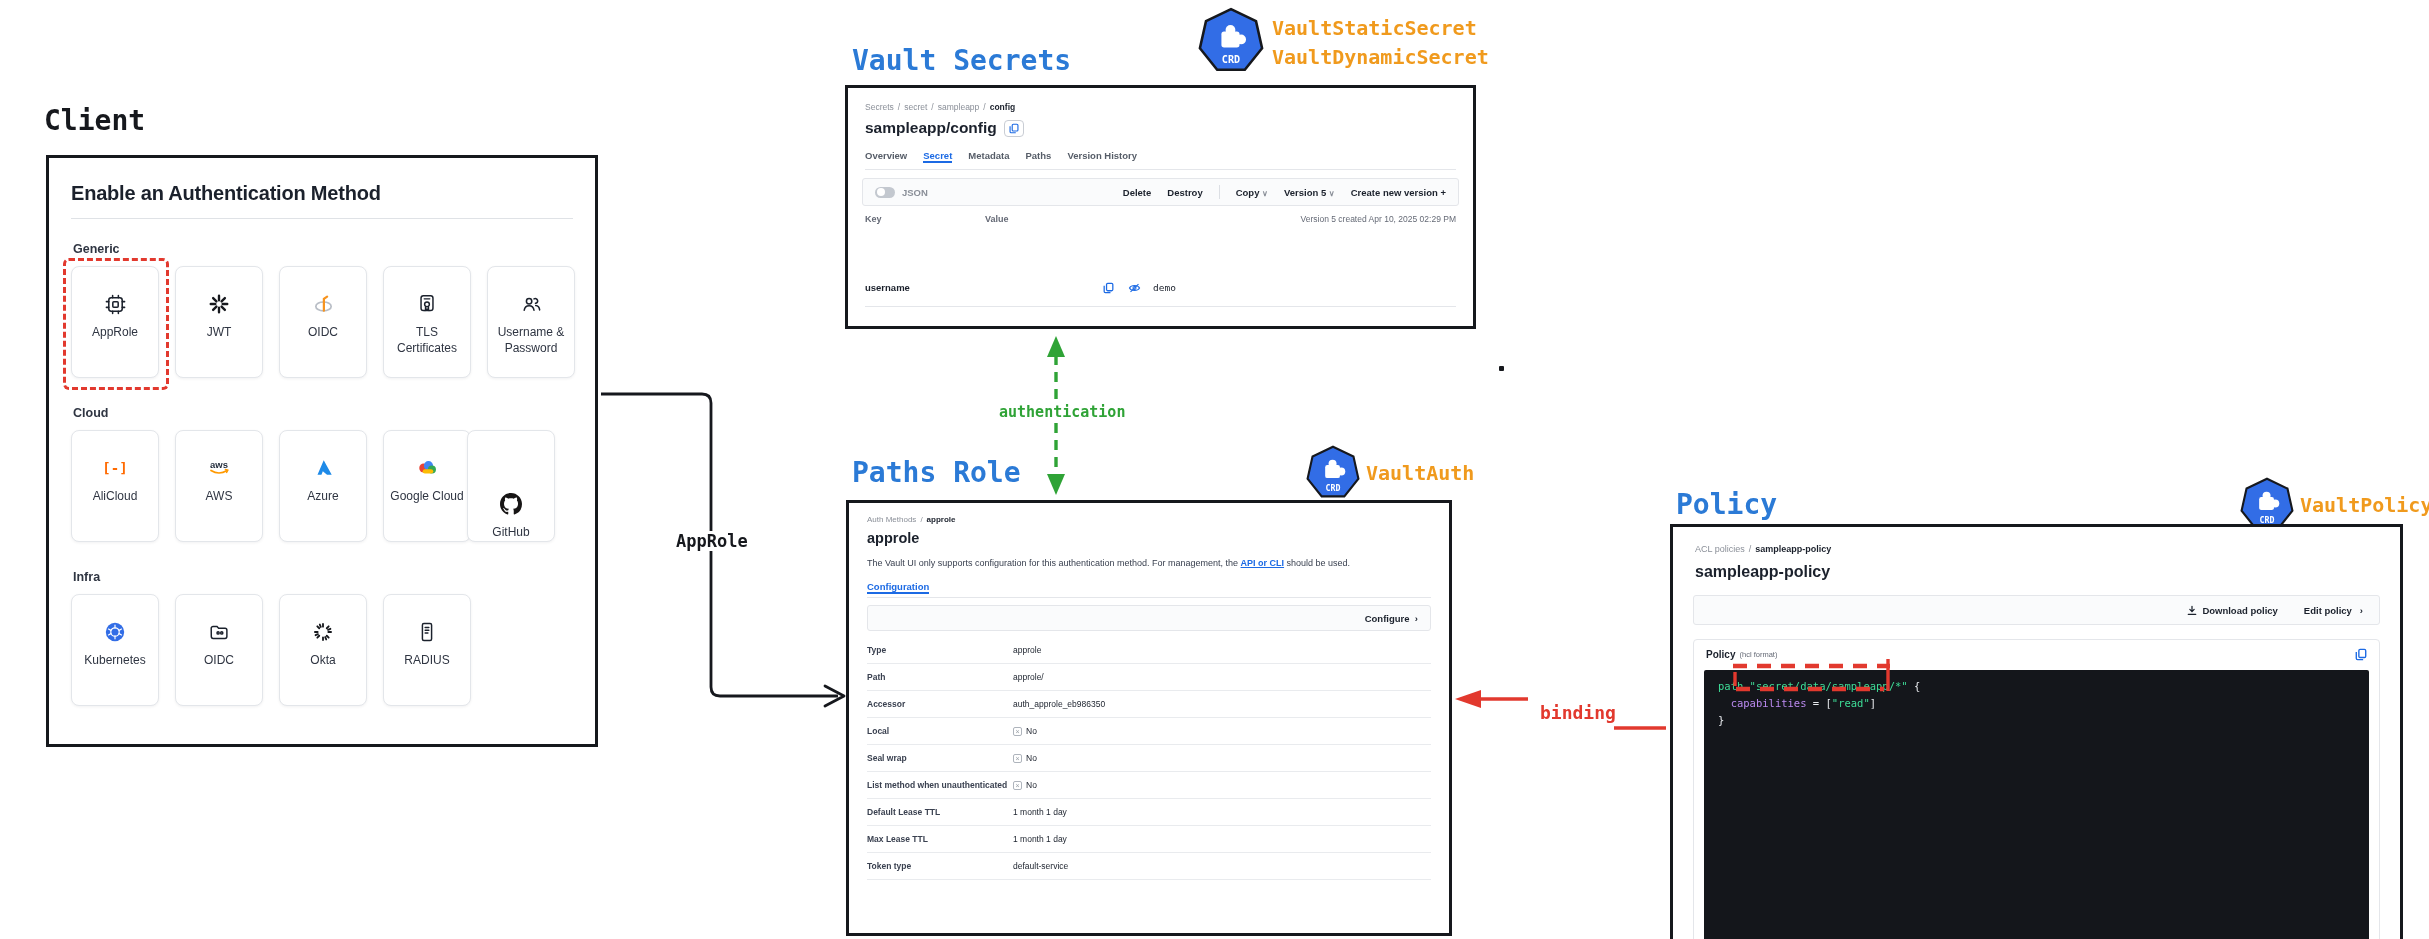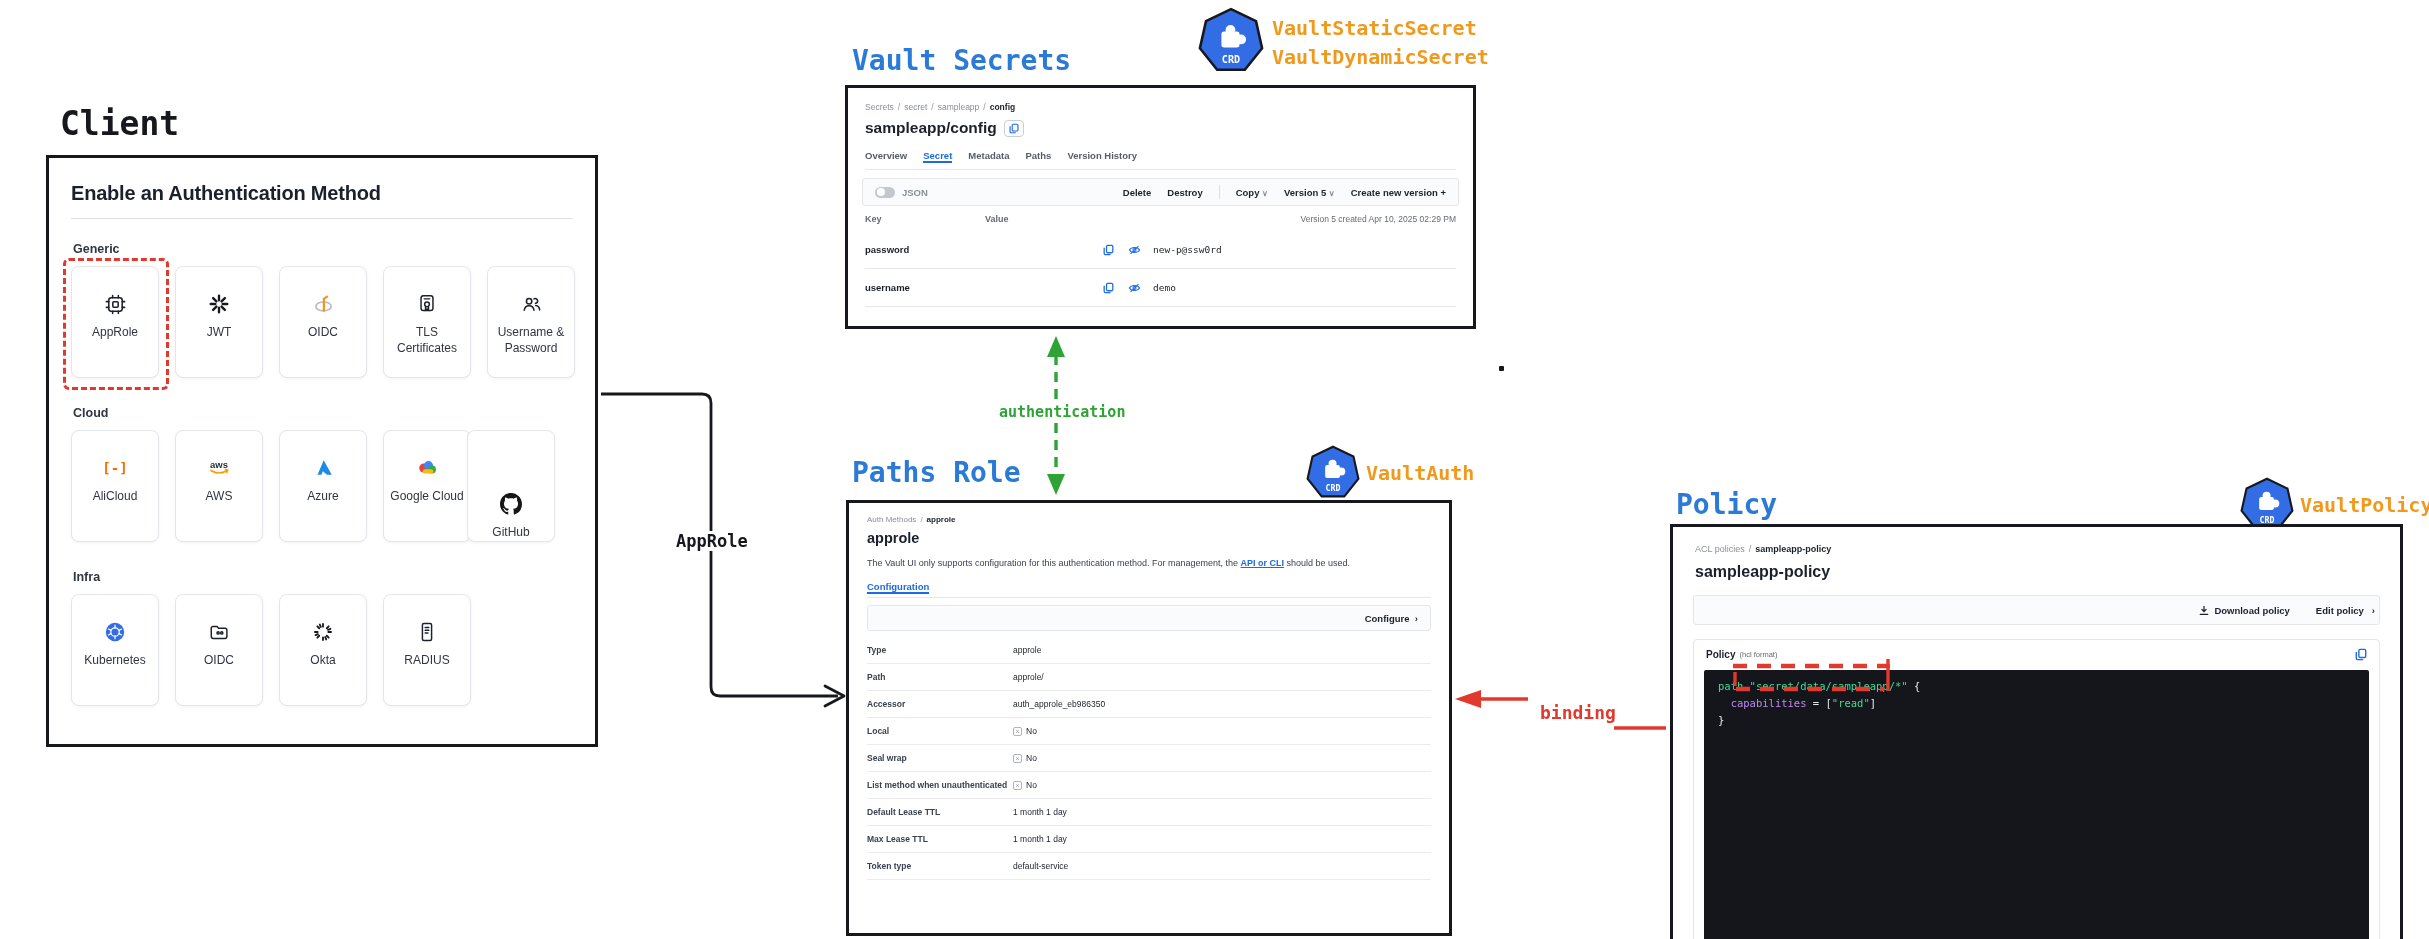--- a/index.html
+++ b/index.html
@@ -68,21 +68,21 @@
   .tok-purple { color:#bb8af0; }
   .tok-plain { color:#e8eaee; }
 
   .arrow-label { position:absolute; background:#fff; padding:0 4px; }
   .overlay { position:absolute; left:0; top:0; pointer-events:none; }
   .dot { position:absolute; width:5px; height:5px; background:#16181d; border-radius:1px; }
 </style>
 </head>
 <body>
 
-<div class="abs mono" style="left:60px; top:104px; font-size:33px; color:#16181d;">Client</div>
+<div class="abs mono" style="left:44px; top:104px; font-size:28px; color:#16181d;">Client</div>
 
 <div class="uibox" style="left:46px; top:155px; width:552px; height:592px;">
   <div class="abs c-heading" style="left:22px; top:24px;">Enable an Authentication Method</div>
   <div class="abs c-rule" style="left:22px; right:22px; top:60px;"></div>
 
   <div class="abs grp-label" style="left:24px; top:84px;">Generic</div>
 
   <div class="red-dash-rect" style="left:14px; top:100px; width:106px; height:132px;"></div>
 
   <div class="tile" style="left:22px; top:108px;">
@@ -280,33 +280,20 @@
     </span>
   </div>
 
   <div class="abs" style="left:17px; right:17px; top:126px; display:flex;">
     <span class="kv-head" style="width:120px;">Key</span>
     <span class="kv-head">Value</span>
     <span style="flex:1;"></span>
     <span class="ver-info">Version 5 created Apr 10, 2025 02:29 PM</span>
   </div>
 
-  <div class="srow" style="top:143px;">
-    <span class="skey">password</span>
-    <svg width="11" height="12" viewBox="0 0 14 15" fill="none" stroke="#1c6ae4" stroke-width="1.6">
-      <rect x="4.5" y="1.5" width="8" height="9.5" rx="1.5"></rect>
-        <path d="M9.5 13.5H3A1.5 1.5 0 0 1 1.5 12V4.5"></path>
-    </svg>
-    <svg width="13" height="12" viewBox="0 0 18 16" fill="none" stroke="#1c6ae4" stroke-width="1.5" style="margin-left:14px;">
-      <path d="M2 8c2.6-4.6 11.4-4.6 14 0-2.6 4.6-11.4 4.6-14 0z"></path>
-        <circle cx="9" cy="8" r="2.1"></circle>
-        <path d="M3.5 13.5 14.5 2.5"></path>
-    </svg>
-    <span class="sval">new-p@ssw0rd</span>
-  </div>
   <div class="srow" style="top:181px;">
     <span class="skey">username</span>
     <svg width="11" height="12" viewBox="0 0 14 15" fill="none" stroke="#1c6ae4" stroke-width="1.6">
       <rect x="4.5" y="1.5" width="8" height="9.5" rx="1.5"></rect>
         <path d="M9.5 13.5H3A1.5 1.5 0 0 1 1.5 12V4.5"></path>
     </svg>
     <svg width="13" height="12" viewBox="0 0 18 16" fill="none" stroke="#1c6ae4" stroke-width="1.5" style="margin-left:14px;">
       <path d="M2 8c2.6-4.6 11.4-4.6 14 0-2.6 4.6-11.4 4.6-14 0z"></path>
         <circle cx="9" cy="8" r="2.1"></circle>
         <path d="M3.5 13.5 14.5 2.5"></path>
@@ -409,21 +396,21 @@
 <div class="abs mono crd-label" style="left:2300px; top:492px;">VaultPolicy</div>
 
 <div class="uibox" style="left:1670px; top:524px; width:733px; height:465px;">
   <div class="abs bc" style="left:22px; top:17px; font-size:9px;">
     <span>ACL policies</span>
     <span>/</span>
     <span class="last">sampleapp-policy</span>
   </div>
   <div class="abs ui-title" style="left:22px; top:36px; font-size:16px;">sampleapp-policy</div>
 
-  <div class="graybar" style="left:20px; right:20px; top:68px; height:30px; padding:0 4px; justify-content:flex-end; gap:26px;">
+  <div class="graybar" style="left:20px; right:20px; top:68px; height:30px; padding:0 16px; justify-content:flex-end; gap:26px;">
     <span class="btxt" style="display:inline-flex; align-items:center; gap:5px;">
       <svg width="10" height="11" viewBox="0 0 12 13" fill="none" stroke="#1b212c" stroke-width="1.5" stroke-linecap="round">
         <path d="M6 1.5v6 M3.4 5.2 6 7.8l2.6-2.6 M1.5 11h9"></path>
       </svg>
       <span>Download policy</span>
     </span>
     <span class="btxt">
       <span>Edit policy</span>&nbsp;&nbsp;
       <span>›</span>
     </span>

